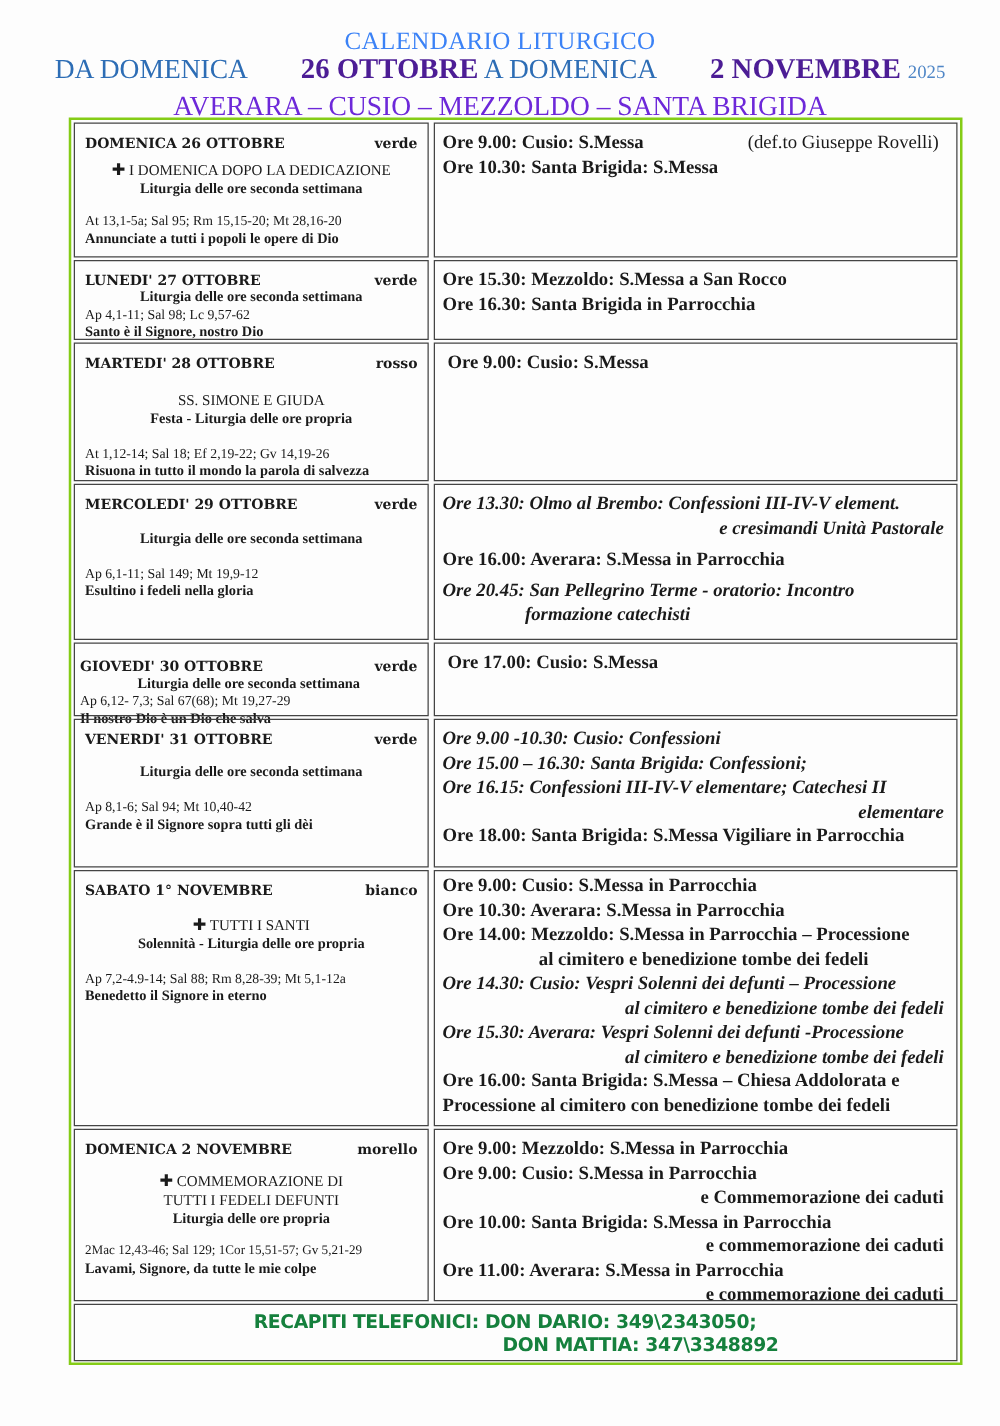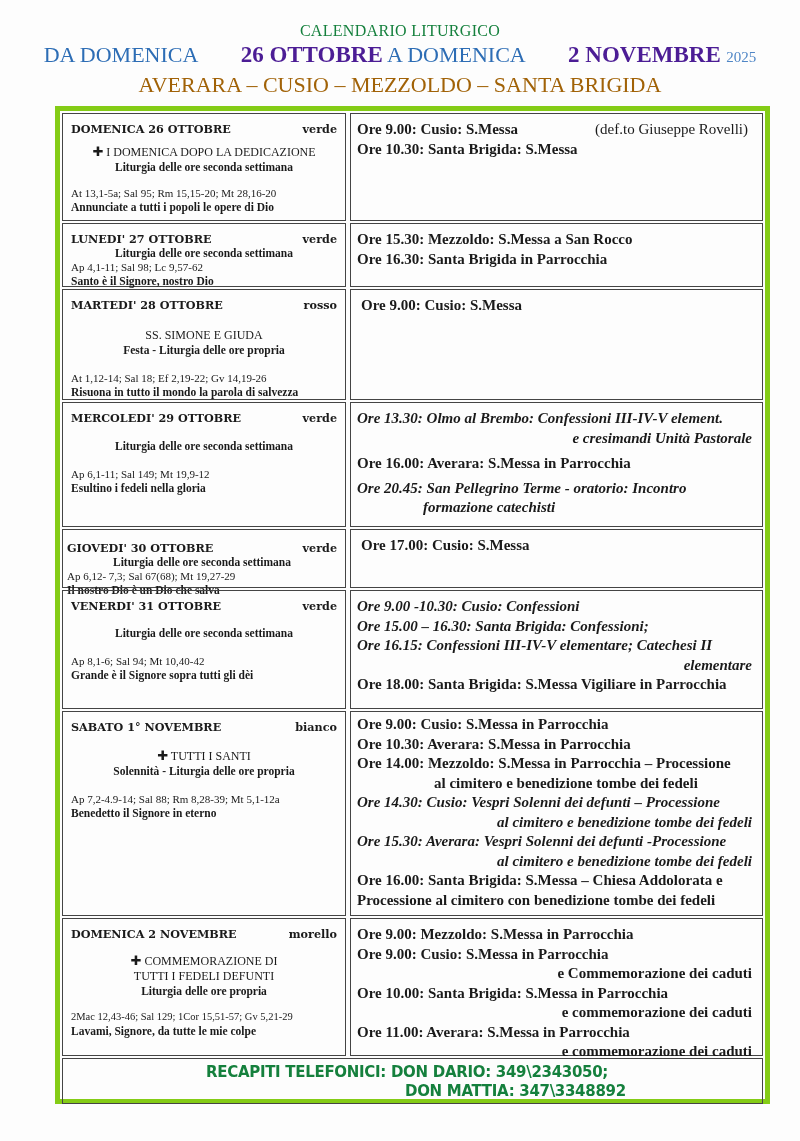--- a/index.html
+++ b/index.html
@@ -1,24 +1,24 @@
 <!DOCTYPE html>
 <html><head>
 <meta charset="utf-8">
 <style>
   html, body { margin: 0; padding: 0; background: #fdfdfd; }
   body { width: 800px; height: 1141px; position: relative; overflow: hidden; font-family: "Liberation Serif", "DejaVu Serif", serif; color: #1a1a1a; }
   .head { position: absolute; left: 0; width: 800px; text-align: center; }
-  .title1 { top: 22px; font-size: 16px; letter-spacing: 0.3px; color: #15803d; }
+  .title1 { top: 22px; font-size: 20px; letter-spacing: 0.3px; color: #3b82f6; }
   .title2 { top: 42px; font-size: 22px; color: #2d6db5; font-weight: normal; white-space: nowrap; }
   .title2 .red { color: #4c1d95; font-size: 23px; font-weight: bold; margin-left: 38px; }
   .title2 .yr { color: #4f86c6; font-size: 15px; }
-  .title3 { top: 72px; font-size: 22px; color: #a16207; }
-
-  .tbl { position: absolute; left: 55px; top: 106px; width: 715px; height: 998px; border: 5px solid #84cc16; box-sizing: border-box; }
+  .title3 { top: 72px; font-size: 22px; color: #6d28d9; }
+
+  .tbl { position: absolute; left: 55px; top: 94px; width: 715px; height: 998px; border: 2px solid #84cc16; box-sizing: border-box; }
   .row { position: absolute; left: 2px; right: 2px; }
   .cell { position: absolute; top: 0; bottom: 2px; border: 1.5px solid #444; box-sizing: border-box; padding: 3px 8px; background: transparent; }
   .lcell { left: 0; width: 284px; }
   .rcell { left: 288px; right: 0; padding: 6px 6px; }
   .dayline { display: flex; justify-content: space-between; font-family: "DejaVu Serif", serif; font-weight: bold; font-size: 11.2px; margin-top: 5px; }
   .dayline .col { font-size: 11.2px; }
   .feast { text-align: center; font-size: 12px; margin-top: 8px; line-height: 15px; }
   .feast .cross { font-weight: bold; font-family: "DejaVu Sans", sans-serif; font-size: 13px; }
   .lit { text-align: center; font-size: 11.5px; font-weight: bold; line-height: 14px; }
   .refs { font-size: 11px; margin-top: 8px; line-height: 14px; }

